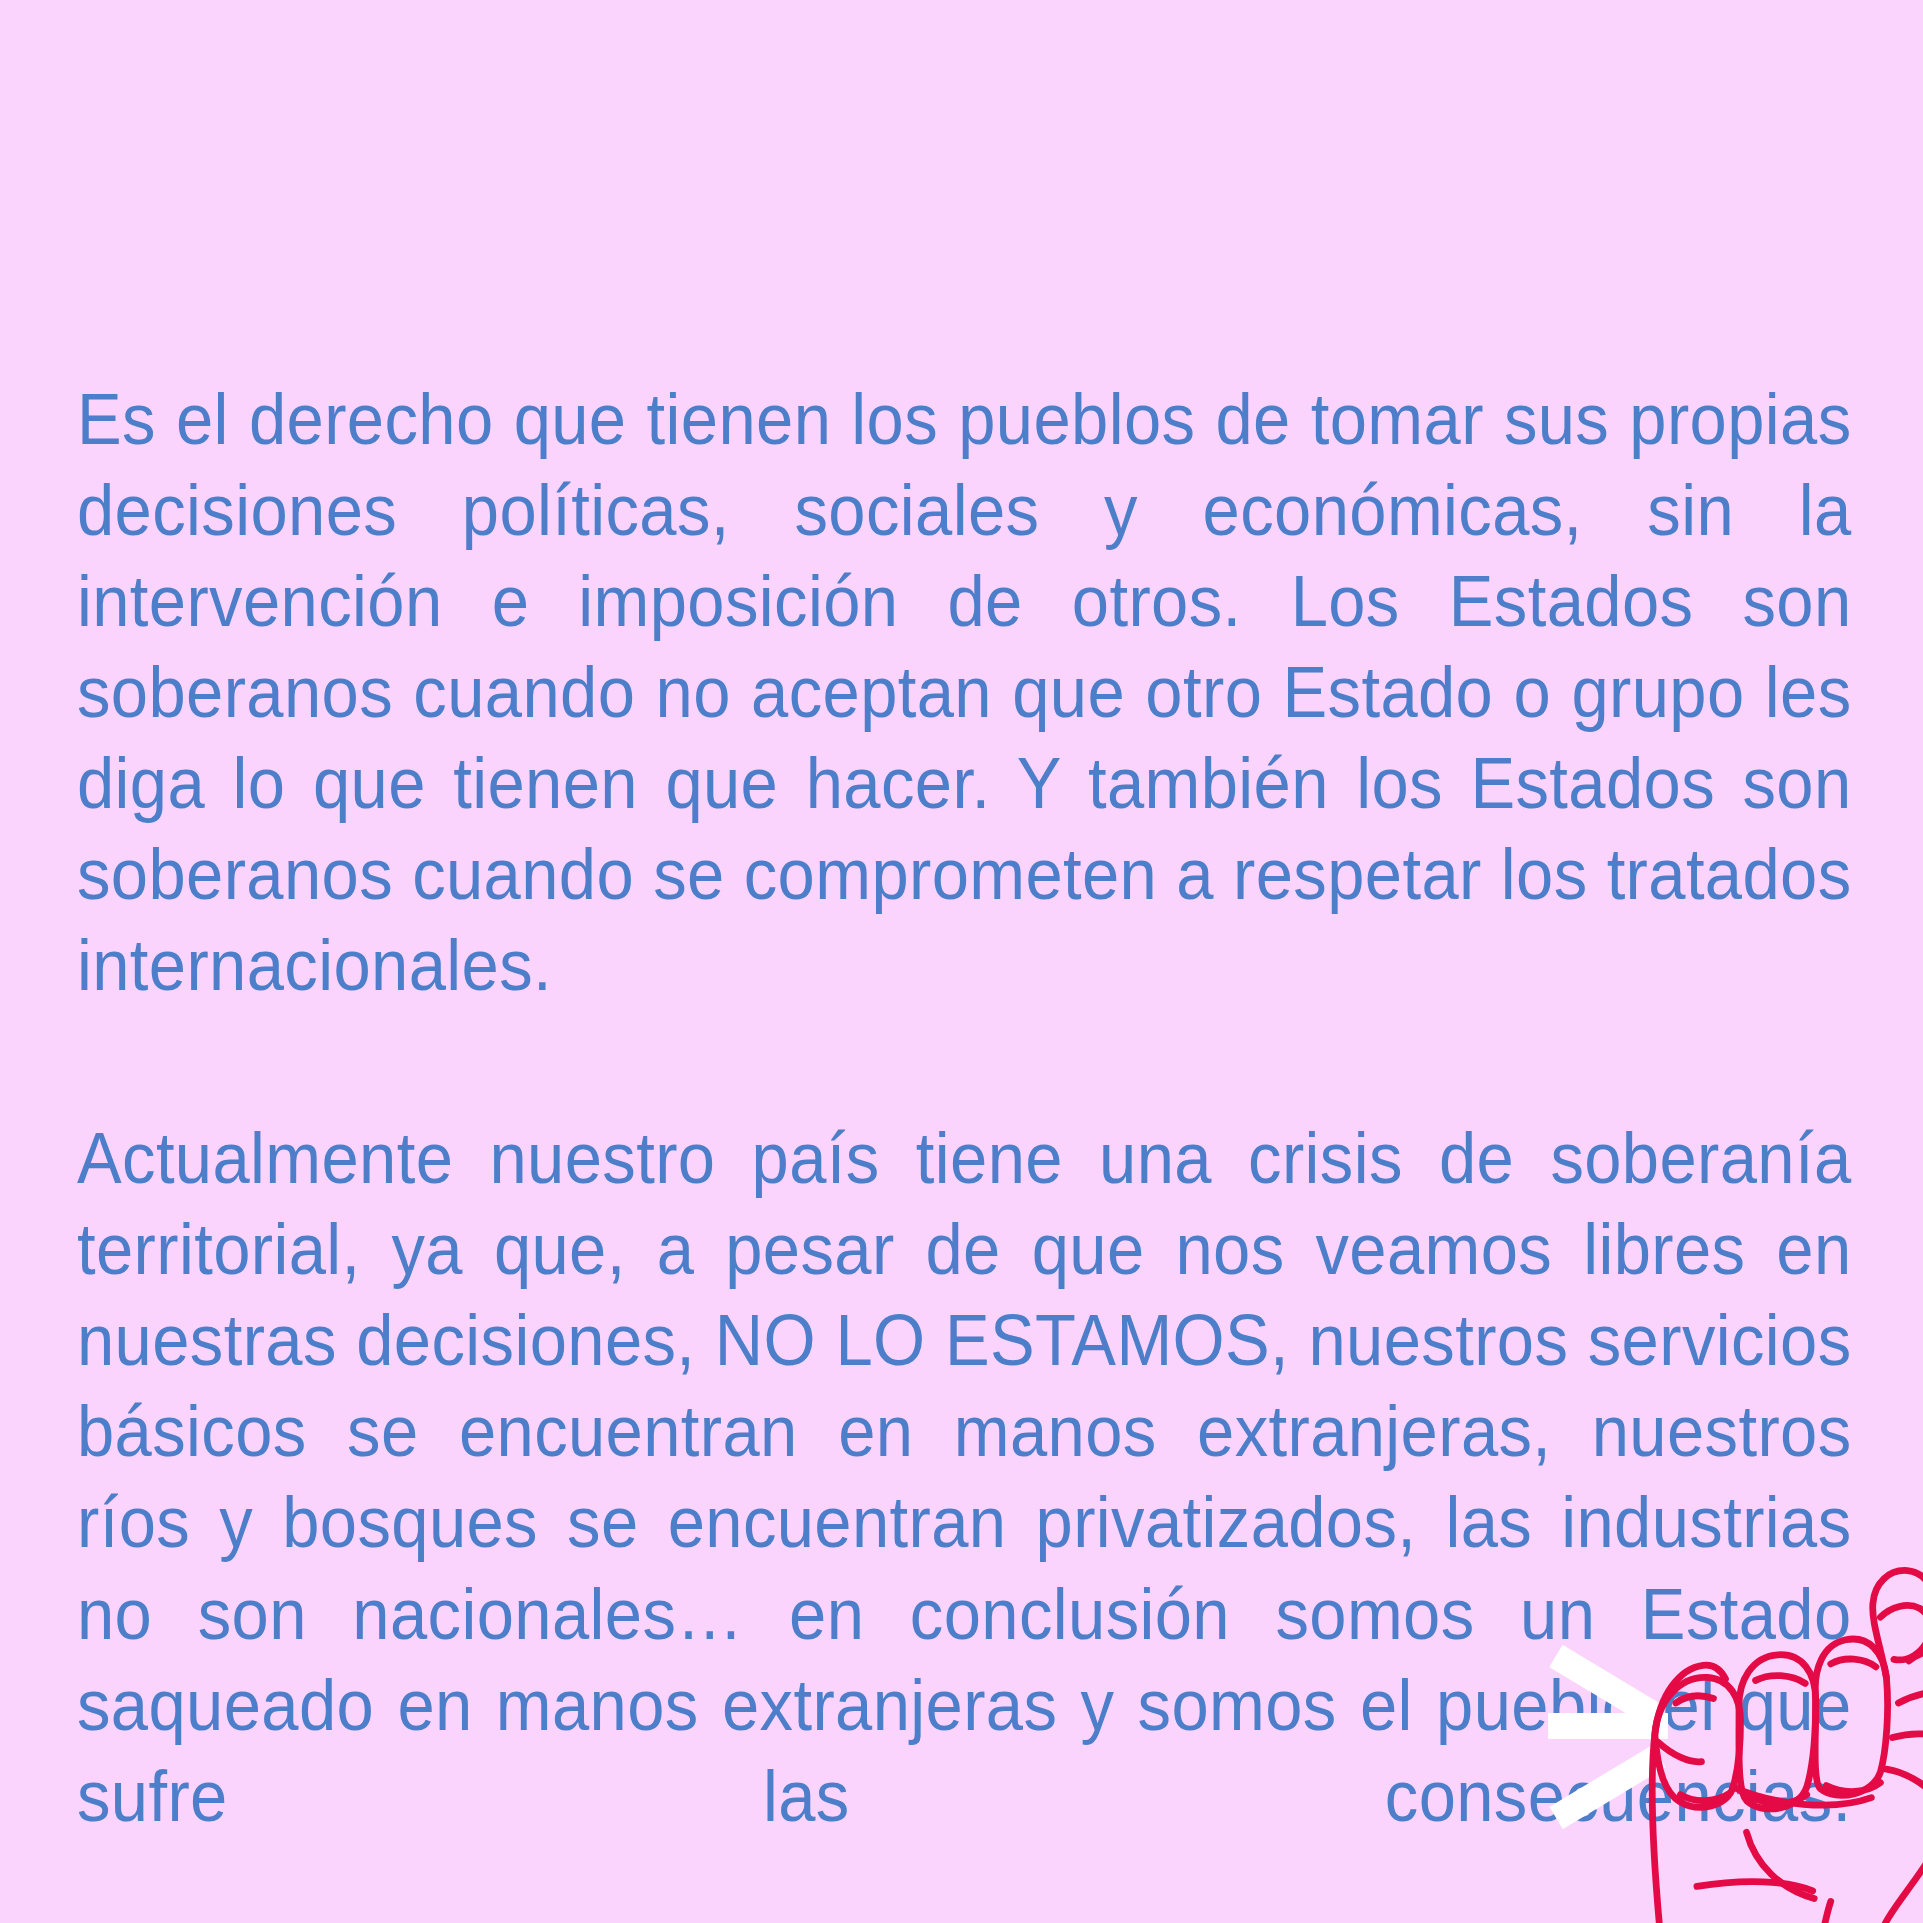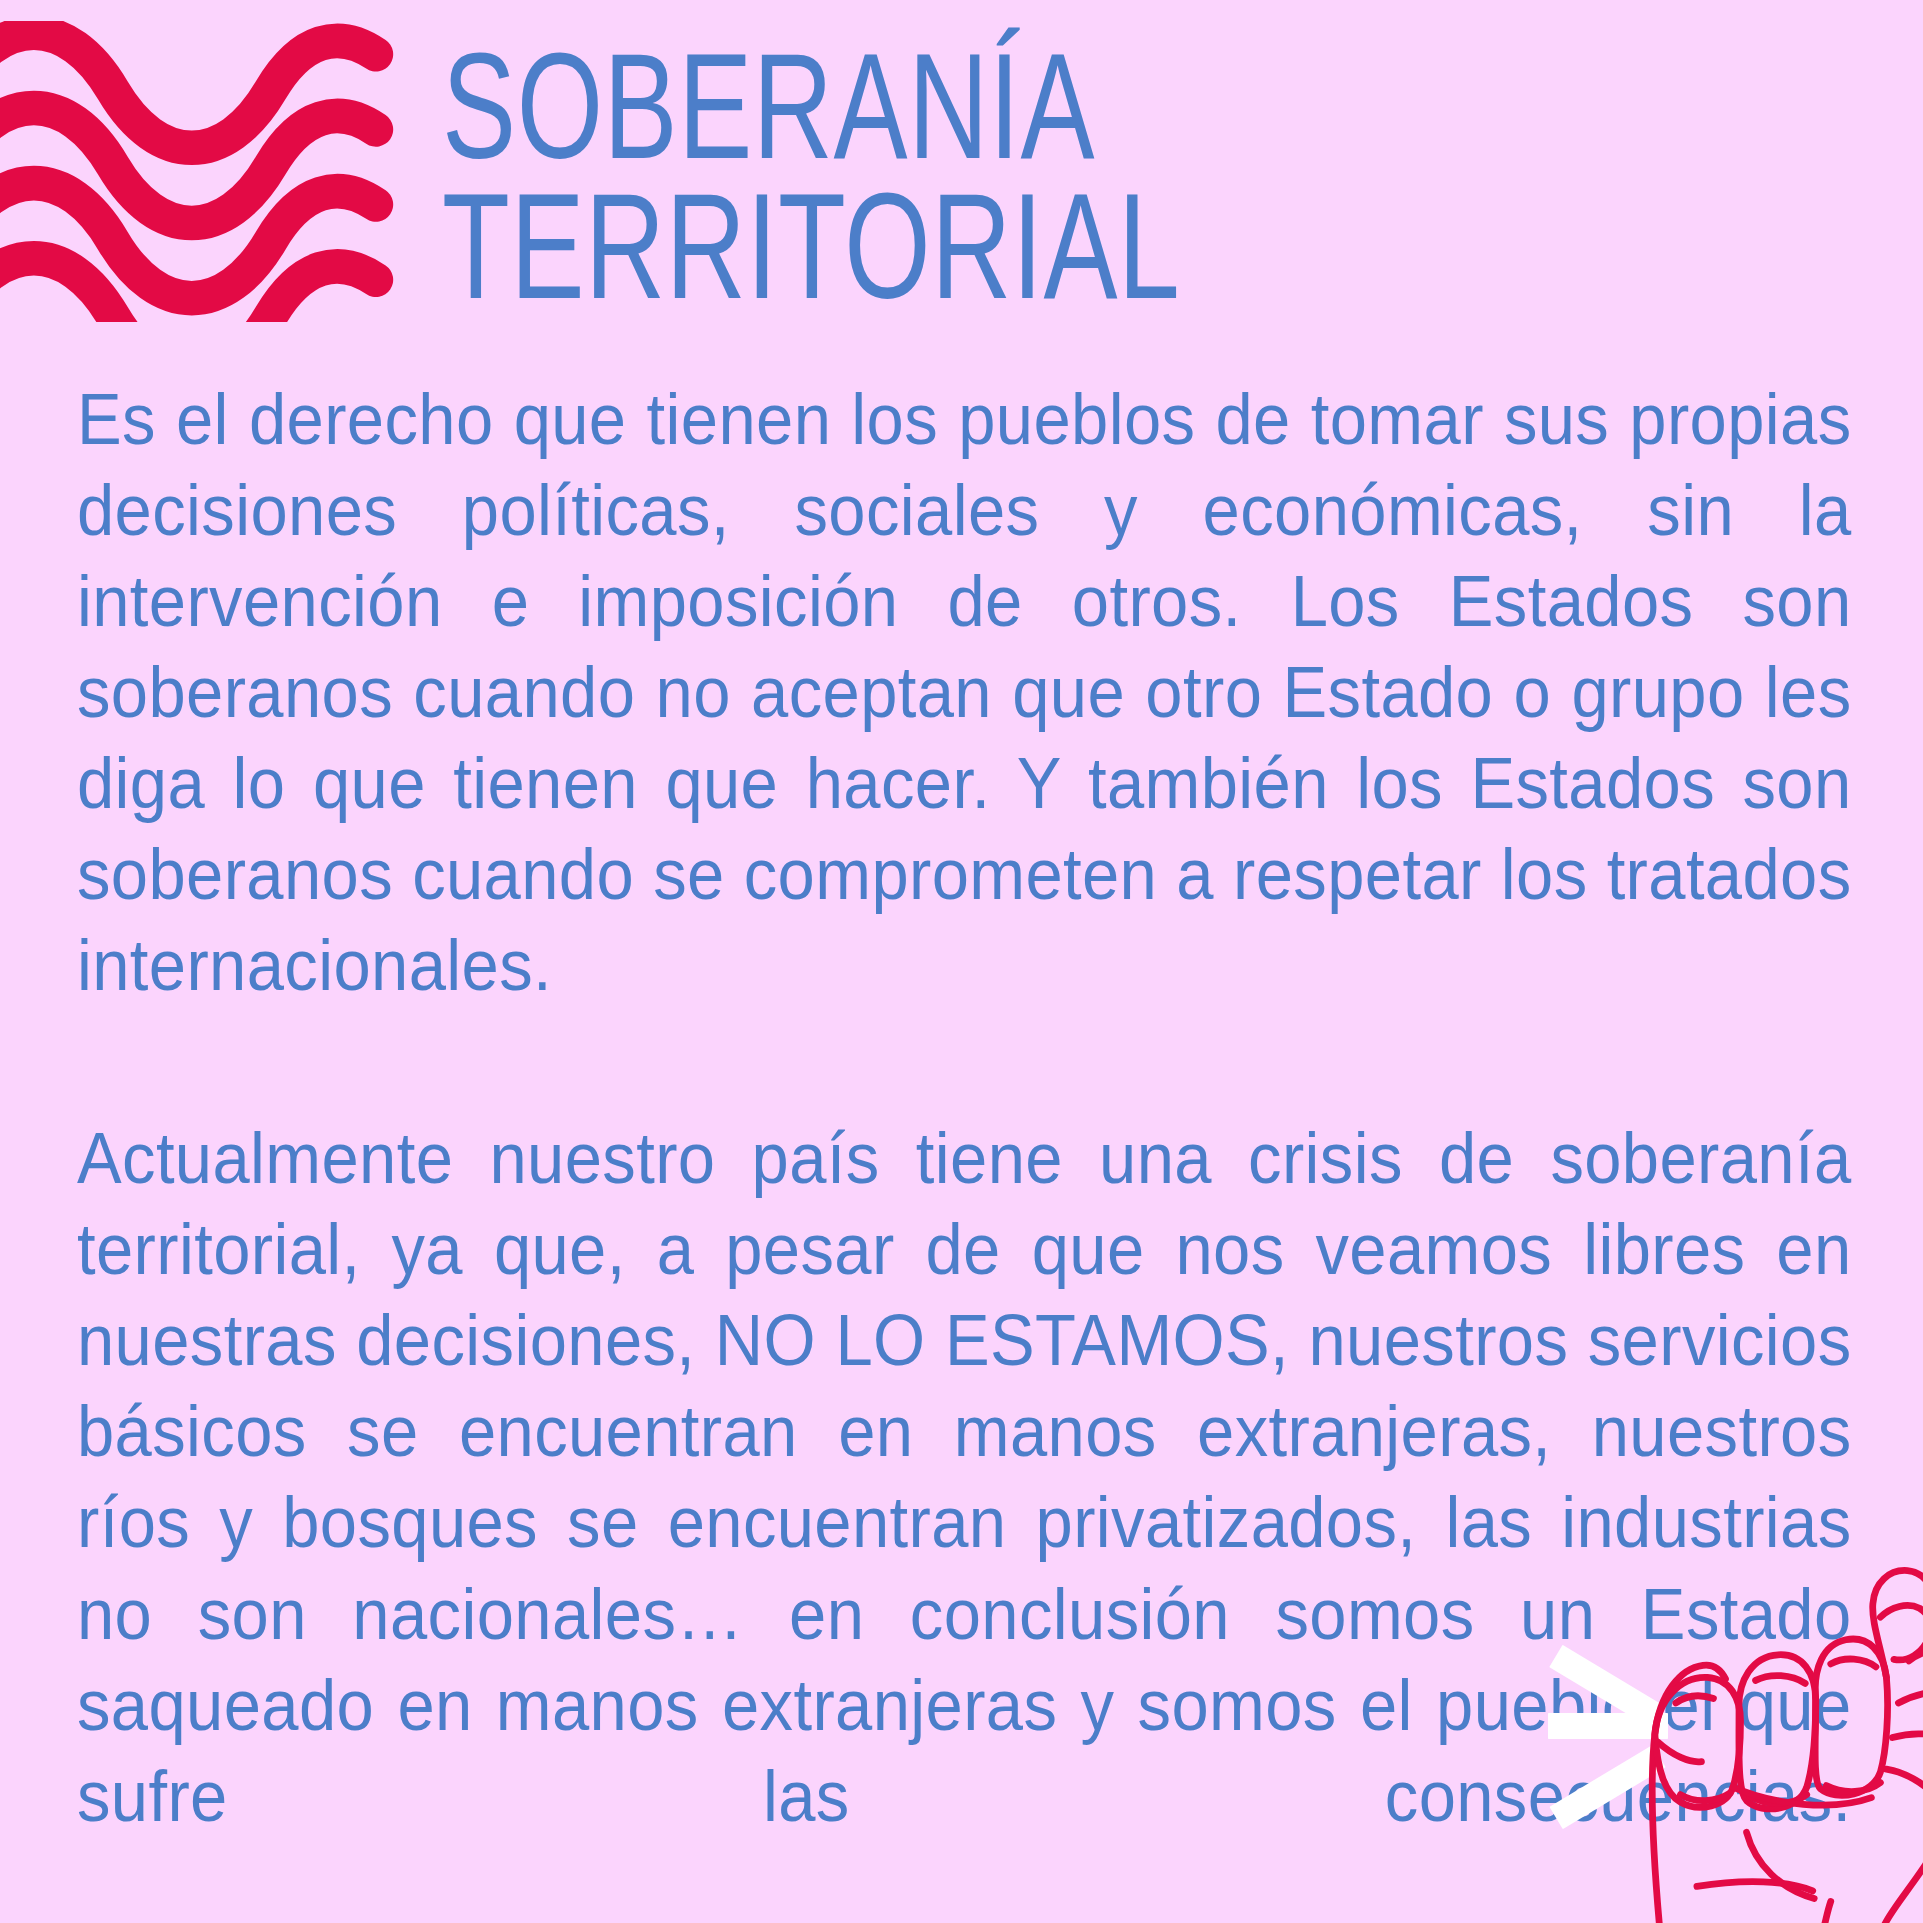--- a/index.html
+++ b/index.html
@@ -120,36 +120,20 @@
     top: 167px;
     transform: rotate(-31deg);
     transform-origin: left center;
   }
 </style>
 </head>
 <body>
 
 <div id="poster" style="background: rgb(251, 212, 253);">
 
-  <div id="header">
-
-    <svg id="wave-logo" viewBox="0 0 580 400" aria-hidden="true">
-      <g fill="none" stroke="#e30a45" stroke-width="46" stroke-linecap="round">
-        <path d="M-40 92 C 20 -10, 110 -10, 170 92 C 230 194, 320 194, 380 92 C 420 24, 470 10, 520 44"></path>
-        <path d="M-40 192 C 20 90, 110 90, 170 192 C 230 294, 320 294, 380 192 C 420 124, 470 110, 520 144"></path>
-        <path d="M-40 292 C 20 190, 110 190, 170 292 C 230 394, 320 394, 380 292 C 420 224, 470 210, 520 244"></path>
-        <path d="M-40 392 C 20 290, 110 290, 170 392 C 230 494, 320 494, 380 392 C 420 324, 470 310, 520 344"></path>
-      </g>
-    </svg>
-
-    <div id="title-block">
-      <div class="title-line" id="title-line-1" style="color: rgb(76, 126, 201);">SOBERANÍA</div>
-      <div class="title-line" id="title-line-2" style="color: rgb(76, 126, 201);">TERRITORIAL</div>
-    </div>
-  </div>
 
   <div id="body-copy">
     <p class="para" id="para-1" style="color: rgb(76, 126, 201);">Es el derecho que tienen los pueblos de tomar sus propias decisiones políticas, sociales y económicas, sin la intervención e imposición de otros. Los Estados son soberanos cuando no aceptan que otro Estado o grupo les diga lo que tienen que hacer. Y también los Estados son soberanos cuando se comprometen a respetar los tratados internacionales.</p>
     <p class="para" id="para-2" style="color: rgb(76, 126, 201);">Actualmente nuestro país tiene una crisis de soberanía territorial, ya que, a pesar de que nos veamos libres en nuestras decisiones, NO LO ESTAMOS, nuestros servicios básicos se encuentran en manos extranjeras, nuestros ríos y bosques se encuentran privatizados, las industrias no son nacionales… en conclusión somos un Estado saqueado en manos extranjeras y somos el pueblo el que sufre las consecuencias.</p>
   </div>
 
   <div id="motion-lines">
     <div class="motion-line" id="motion-line-1" style="background: rgb(255, 255, 255);"></div>
     <div class="motion-line" id="motion-line-2" style="background: rgb(255, 255, 255);"></div>
     <div class="motion-line" id="motion-line-3" style="background: rgb(255, 255, 255);"></div>

